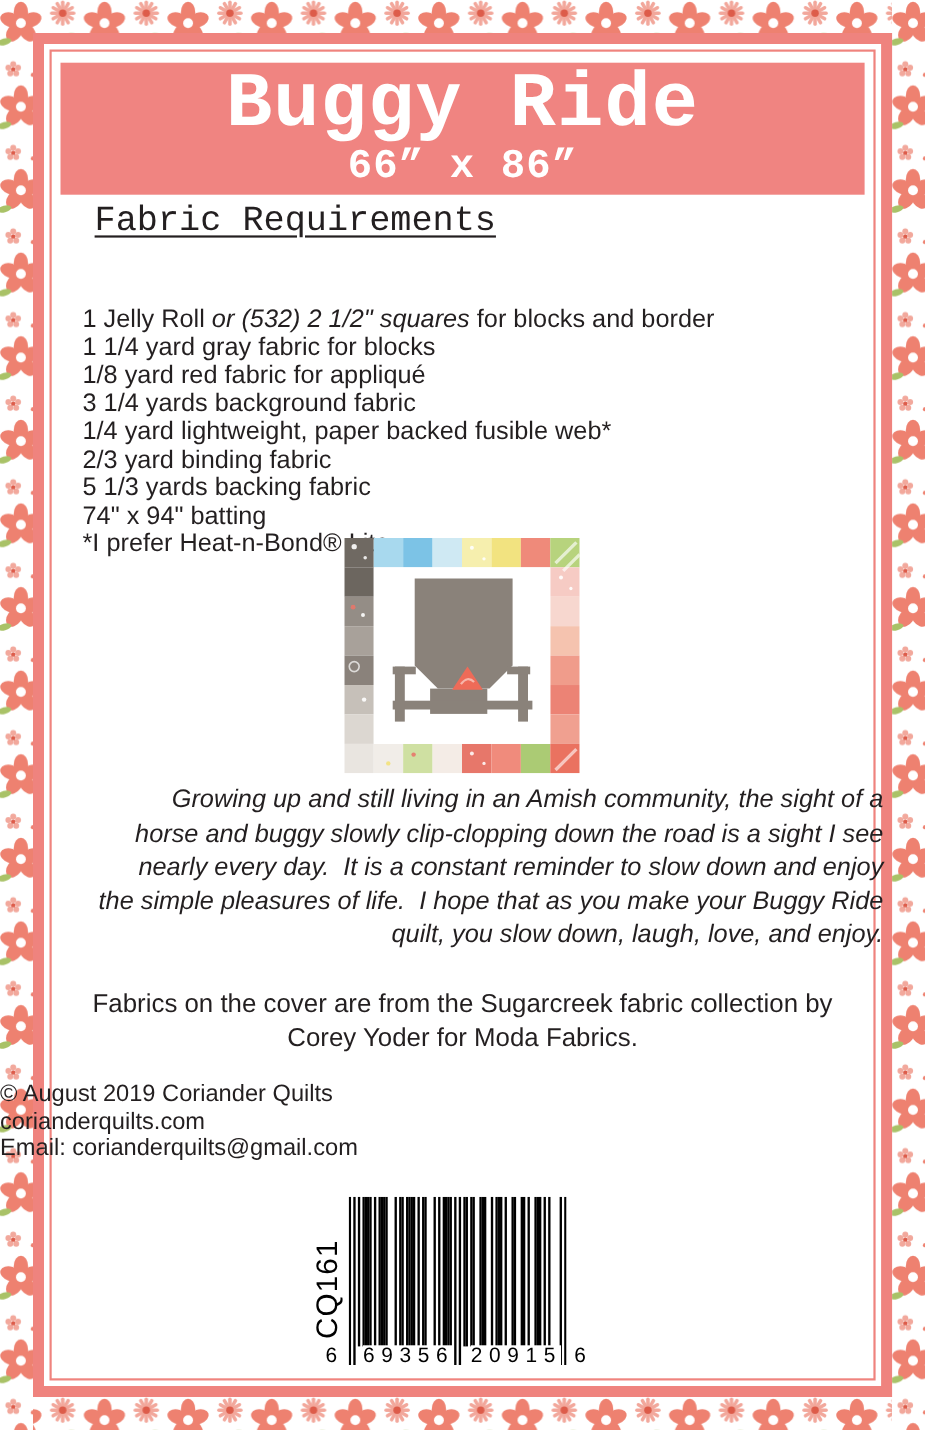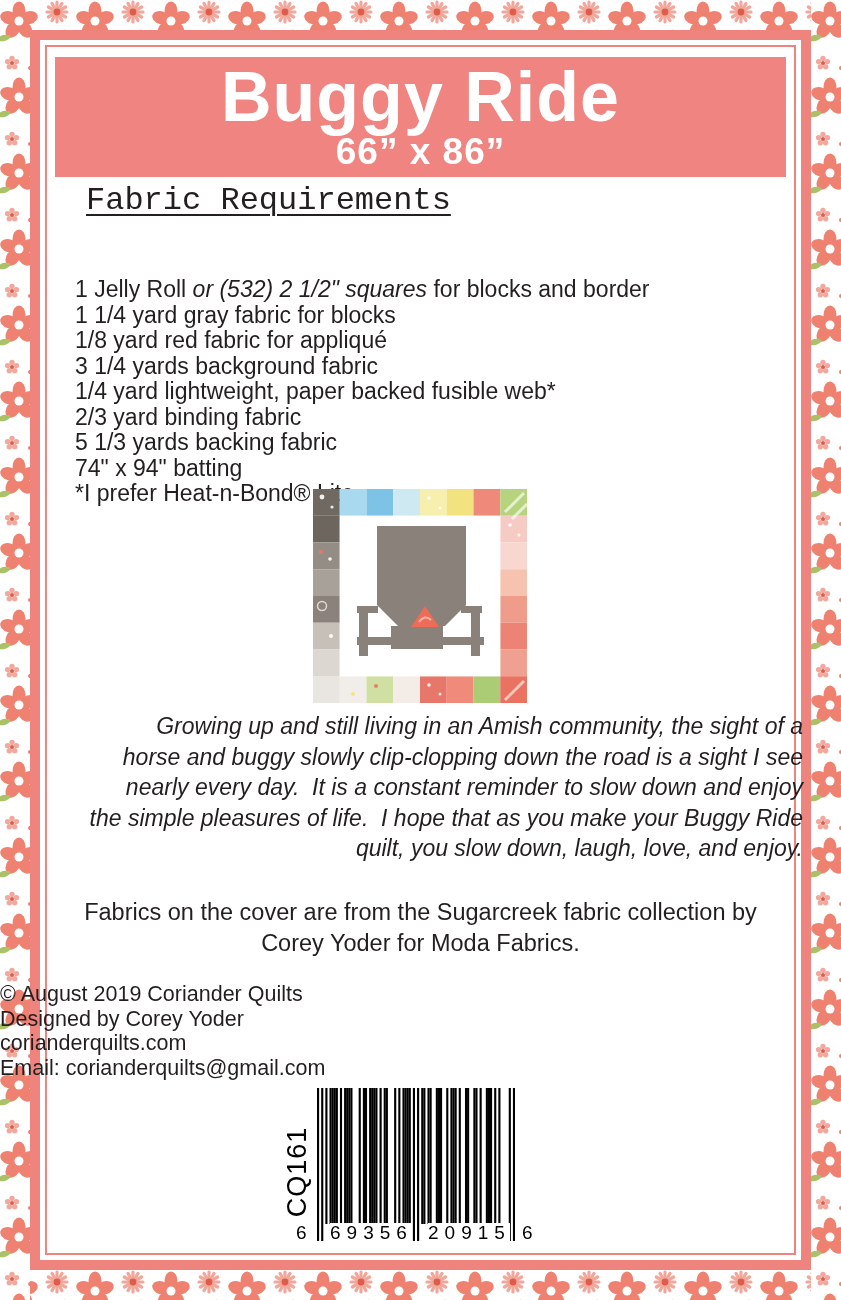--- a/index.html
+++ b/index.html
@@ -9,21 +9,21 @@
   svg{display:block;}
 
   
   .frame-band{position:absolute;left:30px;top:30px;right:30px;bottom:30px;
               border:10px solid #ef837e;box-sizing:border-box;}
   .frame-line{position:absolute;left:45px;top:45px;right:45px;bottom:45px;
               border:2px solid #ef837e;box-sizing:border-box;}
 
   
   .banner{position:absolute;left:55px;top:57px;width:731px;height:120px;background:#f08481;
-          display:flex;flex-direction:column;align-items:center;justify-content:center;}
+          display:flex;flex-direction:column;align-items:center;justify-content:center;font-family:Liberation Mono, monospace;}
   .banner .title{color:#ffffff;font-weight:bold;font-size:70px;line-height:70px;letter-spacing:1px;}
   .banner .subtitle{color:#ffffff;font-weight:bold;font-size:37px;line-height:40px;letter-spacing:1px;}
 
   .fr-heading{position:absolute;left:86px;top:185px;font-size:32px;line-height:32px;
               text-decoration:underline;text-underline-offset:5px;text-decoration-thickness:2px;font-family:Liberation Mono, monospace;}
   .fr-list{position:absolute;left:75px;top:250px;font-size:23px;line-height:25.5px;margin-top:27px;}
   .fr-list .it{font-style:italic;}
 
   .story{position:absolute;left:60px;top:711px;width:721px;text-align:right;
          font-style:italic;font-size:23px;line-height:30.5px;white-space:pre-wrap;margin-left:22px;}
@@ -201,21 +201,20 @@
 horse and buggy slowly clip-clopping down the road is a sight I see
 nearly every day.  It is a constant reminder to slow down and enjoy
 the simple pleasures of life.  I hope that as you make your Buggy Ride
 quilt, you slow down, laugh, love, and enjoy.</div>
 
   <div class="note">Fabrics on the cover are from the Sugarcreek fabric collection by
 Corey Yoder for Moda Fabrics.</div>
 
   <div class="credits">
     <div>© August 2019 Coriander Quilts</div>
-    <div>Designed by Corey Yoder</div>
     <div>corianderquilts.com</div>
     <div>Email: corianderquilts@gmail.com</div>
   </div>
 
   <div class="barcode">
     <span class="sku">CQ161</span>
     <svg id="barcode-bars" width="198" height="153" fill="#000000">
         <rect x="0.00" y="0" width="2.13" height="153"></rect>
         <rect x="4.17" y="0" width="2.13" height="153"></rect>
         <rect x="8.34" y="0" width="2.13" height="136"></rect>

